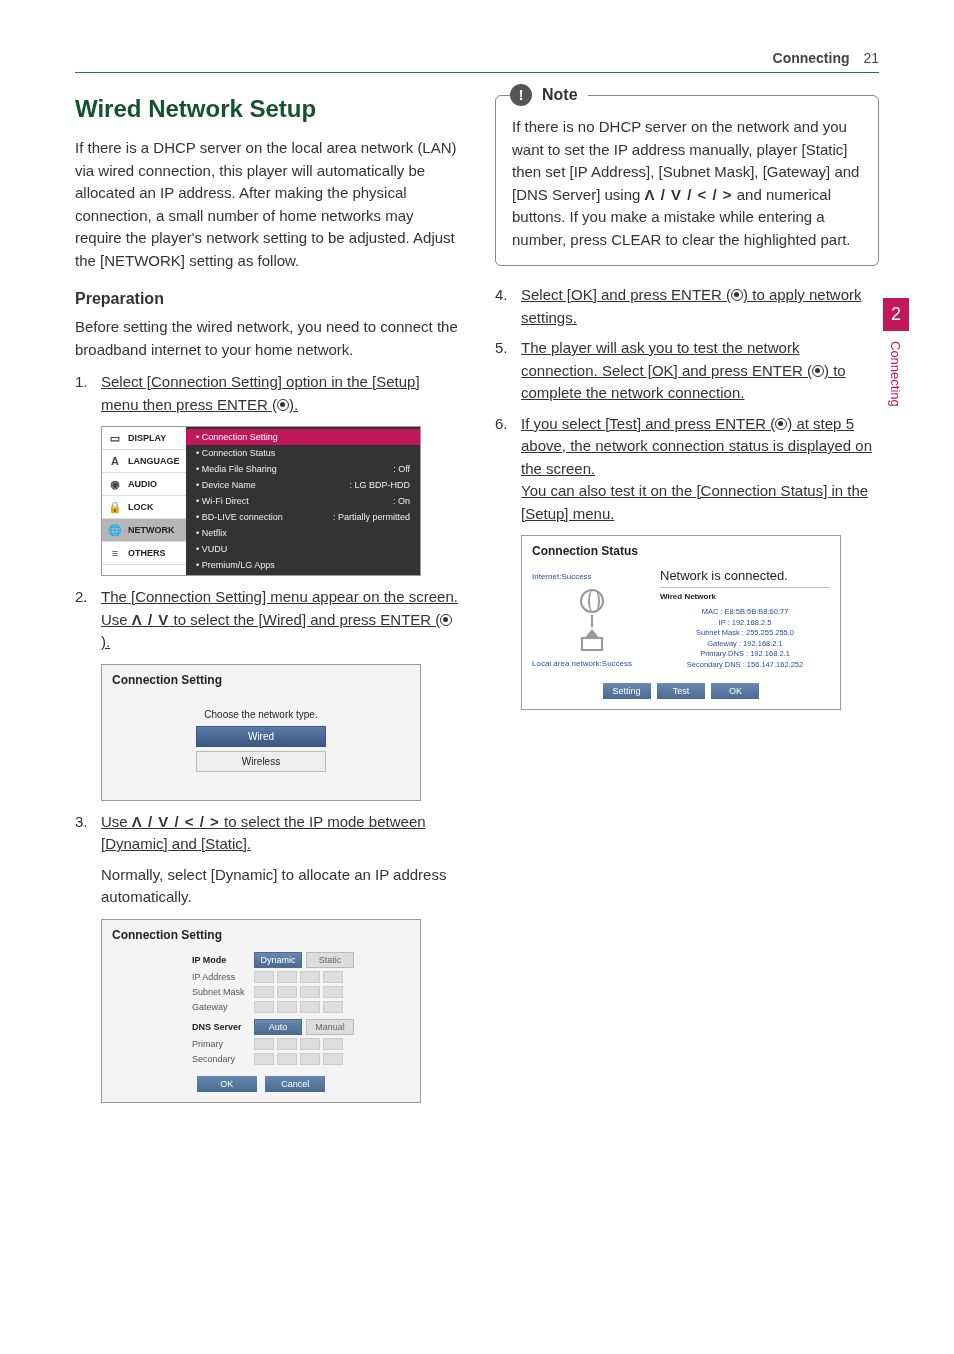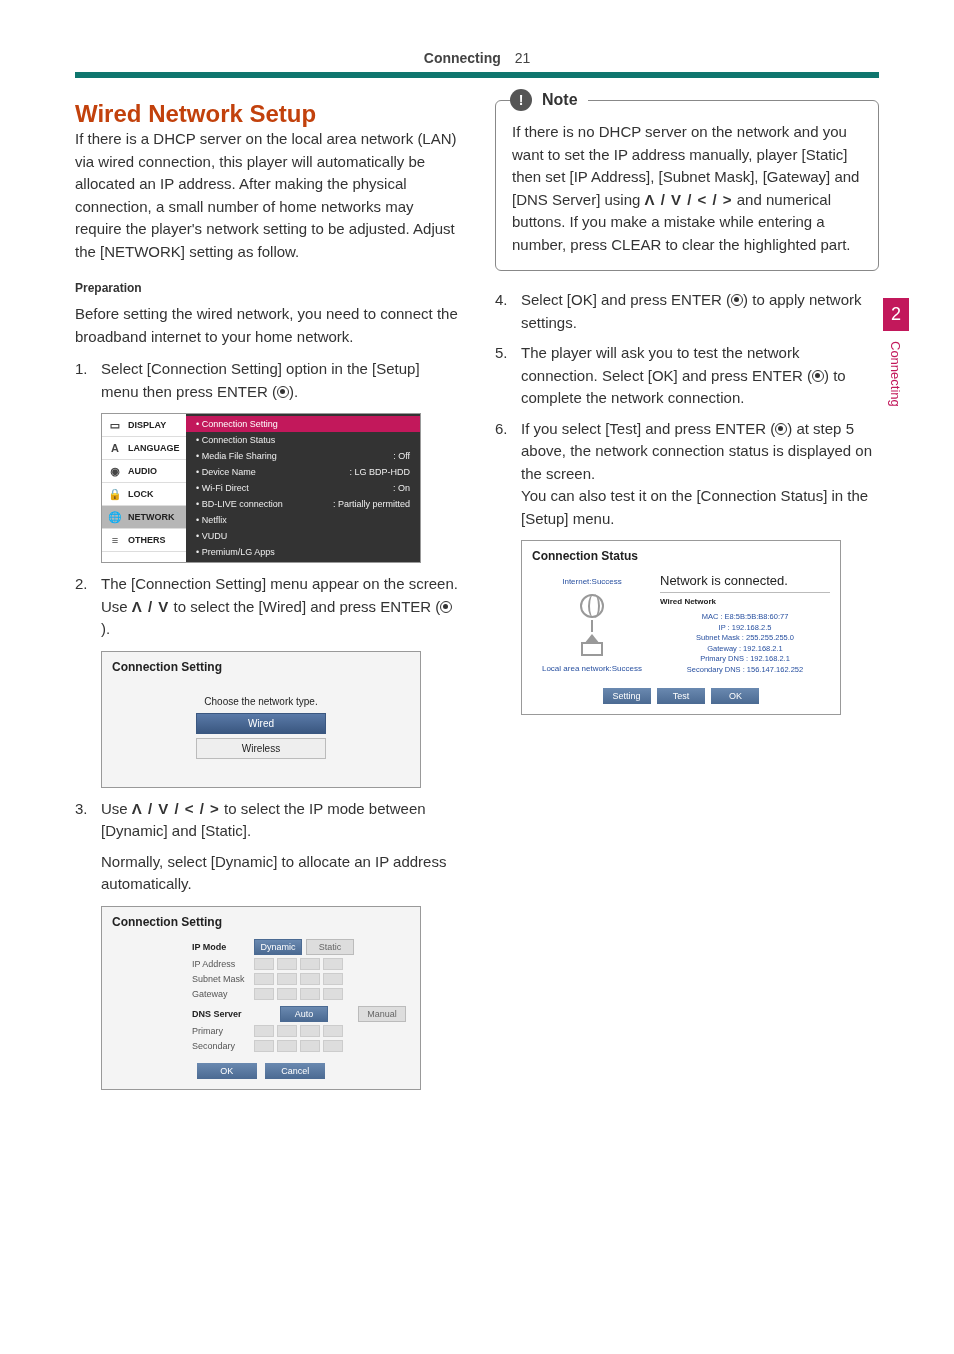--- a/index.html
+++ b/index.html
@@ -6,47 +6,48 @@
   body {
     width: 954px;
     height: 1354px;
     background: #fff;
     font-family: Arial, Helvetica, sans-serif;
     color: #333;
     position: relative;
     padding: 50px 75px 0 75px;
   }
   .header {
-    border-bottom: 6px solid #0f766e;
+    border-bottom: 1px solid #0f766e;
     padding-bottom: 6px;
     margin-bottom: 22px;
-    text-align: center;
+    text-align: right;
     font-size: 14px;
     color: #444;
   }
   .header b { font-weight: 700; }
   .header .pn { margin-left: 10px; font-weight: 400; }
   .columns { display: flex; gap: 36px; }
   .col { width: 50%; }
   h2 {
-    color: #c2410c;
+    color: #14532d;
     font-weight: 600;
     font-size: 24px;
+    margin-bottom: 14px;
   }
   h3 {
     color: #333;
     font-weight: 700;
-    font-size: 12px;
+    font-size: 16px;
     margin: 18px 0 8px 0;
   }
   p { font-size: 15px; line-height: 1.5; margin-bottom: 10px; color: #333; }
   ol { list-style: none; padding: 0; margin: 0; }
   ol > li { display: flex; font-size: 15px; line-height: 1.5; margin-bottom: 8px; }
   ol > li .num { width: 26px; flex: 0 0 26px; }
-  ol > li .body { flex: 1; }
+  ol > li .body { flex: 1; text-decoration: underline; }
   .indent-body { margin-left: 26px; font-size: 15px; line-height: 1.5; margin-bottom: 10px; }
   .enter-icon {
     display: inline-block;
     width: 12px; height: 12px;
     border: 1.5px solid #333;
     border-radius: 50%;
     position: relative;
     vertical-align: -1px;
   }
   .enter-icon::after {
@@ -150,21 +151,21 @@
   }
 
   
   .ss-status {
     width: 320px; margin: 10px 0 10px 26px;
     border: 1px solid #999; background: #fff;
     padding: 8px 10px 10px 10px;
   }
   .ss-status .title { font-weight: 700; font-size: 12px; margin-bottom: 10px; color: #222; }
   .ss-status .row { display: flex; }
-  .ss-status .left { width: 120px; font-size: 8px; text-align: center; color: #2850a0; padding-top: 4px; }
+  .ss-status .left { width: 120px; font-size: 8px; text-align: left; color: #2850a0; padding-top: 4px; }
   .ss-status .right { flex: 1; padding-left: 8px; }
   .ss-status .msg { font-size: 13px; color: #222; padding-bottom: 4px; border-bottom: 1px solid #bbb; }
   .ss-status .net { font-size: 8px; font-weight: 700; color: #222; padding: 4px 0 6px 0; }
   .ss-status .kv { font-size: 7.5px; color: #2850a0; text-align: center; line-height: 1.4; }
   .ss-status .diagram { margin: 8px auto; width: 50px; }
   .ss-status .globe {
     width: 24px; height: 24px; border: 2px solid #999;
     border-radius: 50%; margin: 0 auto; position: relative;
   }
   .ss-status .globe::before {
@@ -349,21 +350,21 @@
             <span class="sq"></span>
             <span class="sq"></span>
           </div>
         <div class="irow">
             <span class="ilab">Gateway</span>
             <span class="sq"></span>
             <span class="sq"></span>
             <span class="sq"></span>
             <span class="sq"></span>
           </div>
-        <div class="irow" style="margin-top:6px;justify-content:space-between;">
+        <div class="irow" style="margin-top:6px;">
             <span class="ilab b">DNS Server</span>
             <span class="pill sel">Auto</span>
             <span class="pill">Manual</span>
           </div>
         <div class="irow">
             <span class="ilab">Primary</span>
             <span class="sq"></span>
             <span class="sq"></span>
             <span class="sq"></span>
             <span class="sq"></span>

